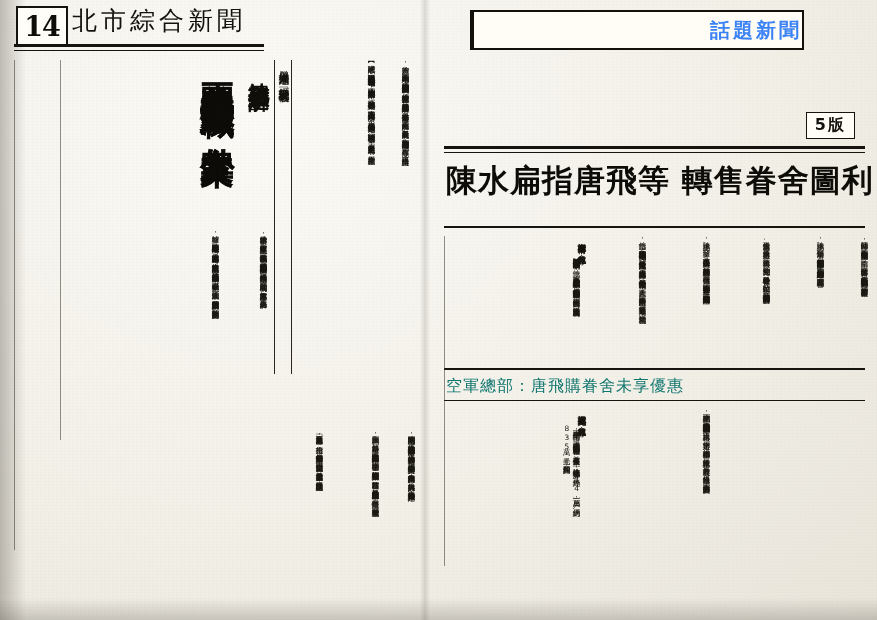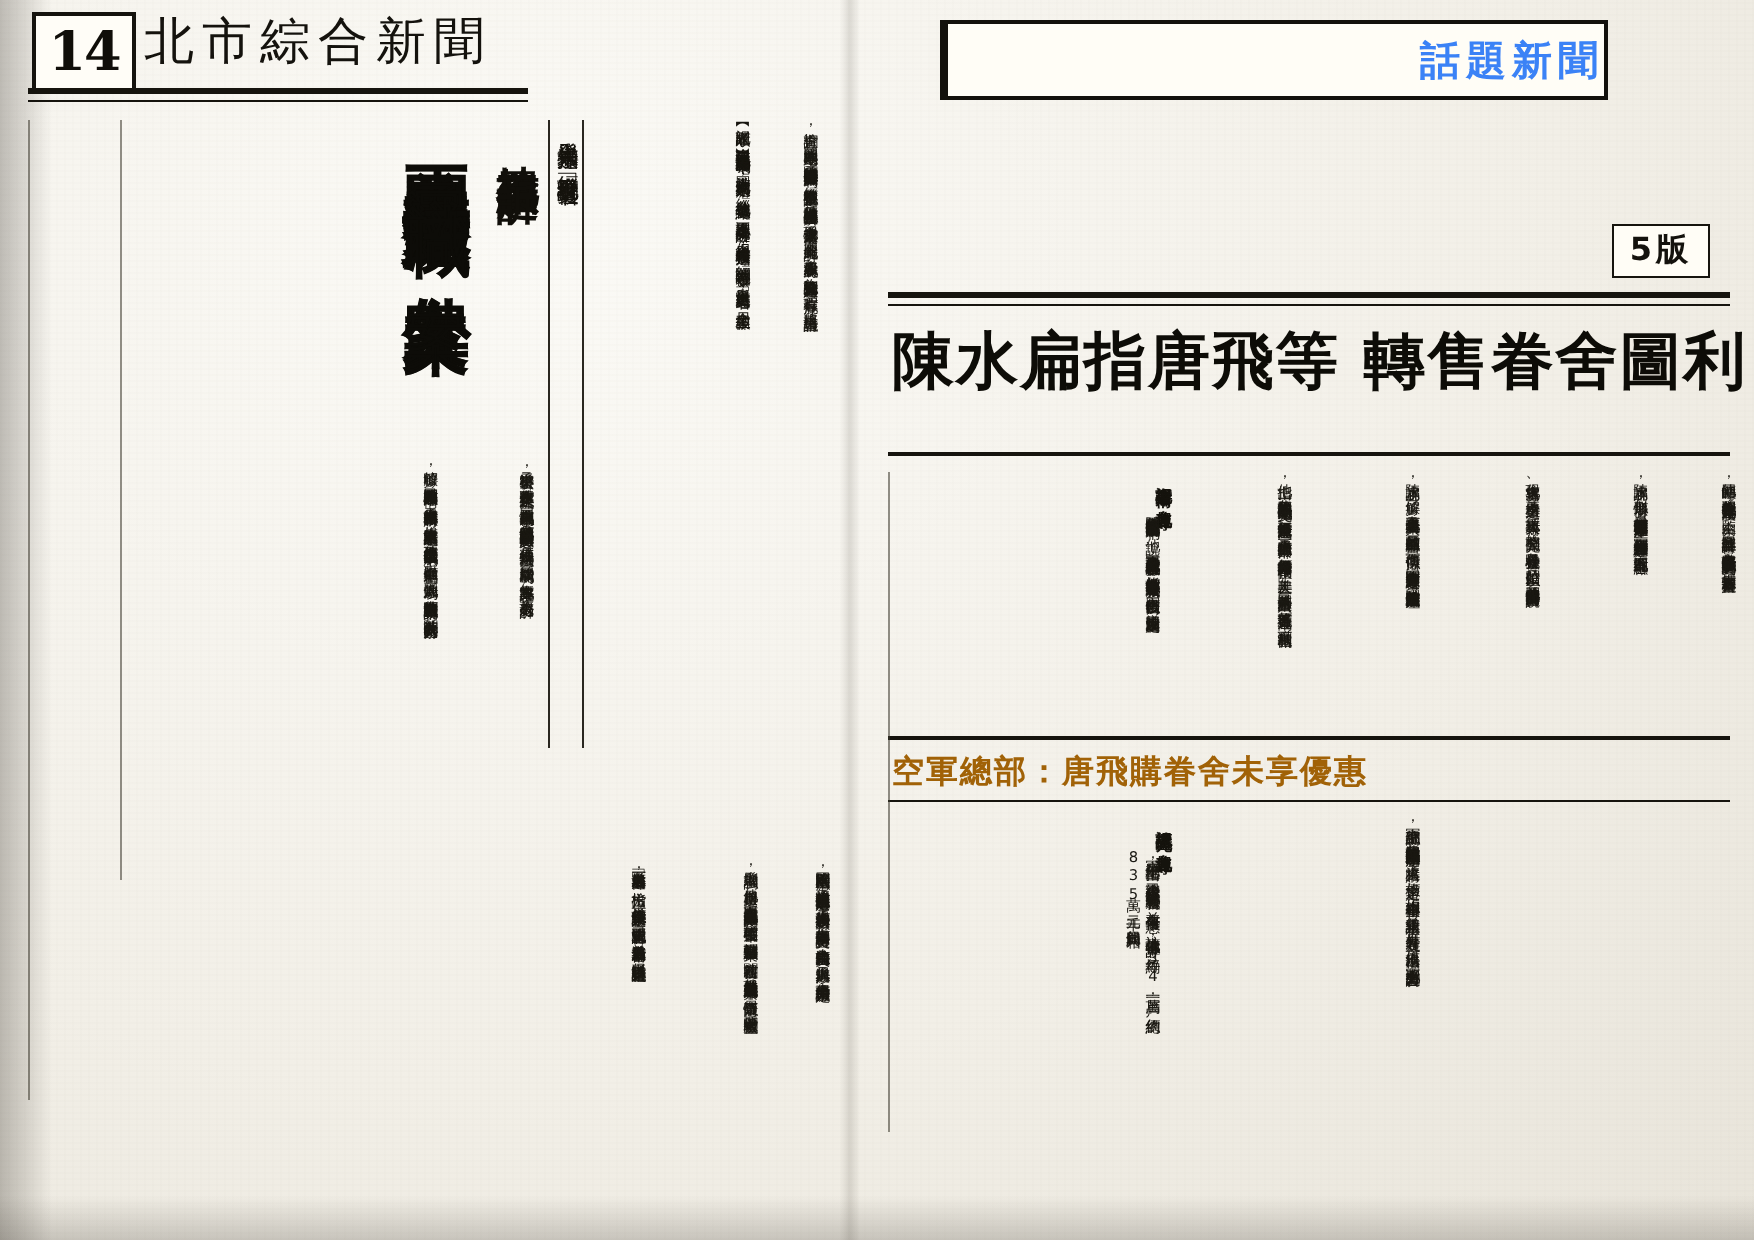--- a/index.html
+++ b/index.html
@@ -237,23 +237,23 @@
   }
   .rcol { position: absolute; }
 
   .sec2-rule {
     position: absolute; left: 14px; top: 368px; right: 12px; height: 2px; background: #16140e;
   }
   .sec2-head {
     position: absolute;
     left: 16px; top: 376px;
     font-size: 16px;
-    font-weight: bold;
+    font-weight: normal;
     letter-spacing: 1px;
-    color: #a16207;
+    color: #0f766e;
     white-space: nowrap;
   }
   .sec2-rule-b {
     position: absolute; left: 14px; top: 400px; right: 12px; height: 1px; background: #16140e;
   }
   .vrule {
     position: absolute;
     width: 1px;
     background: #3a362c;
     opacity: .55;

